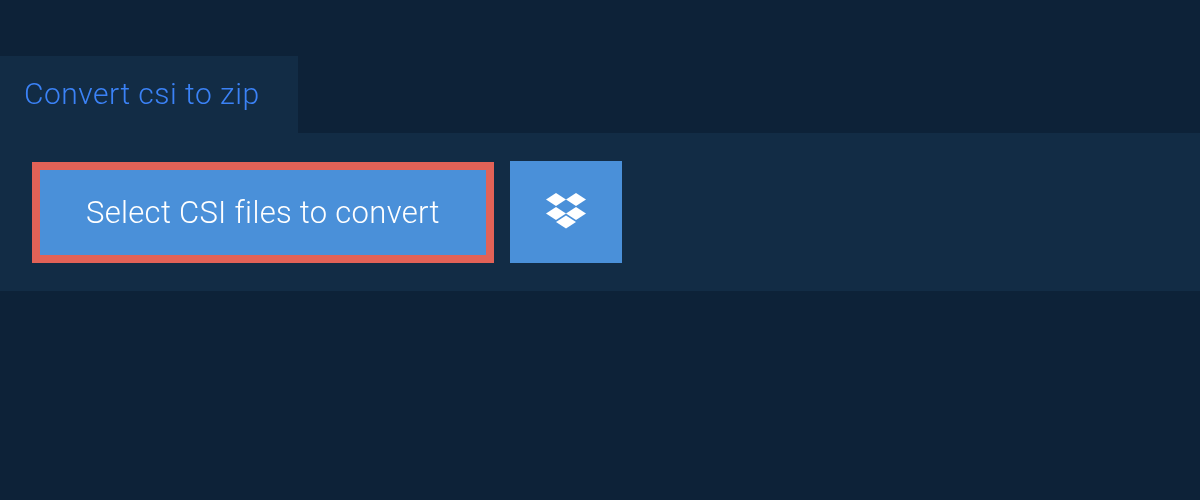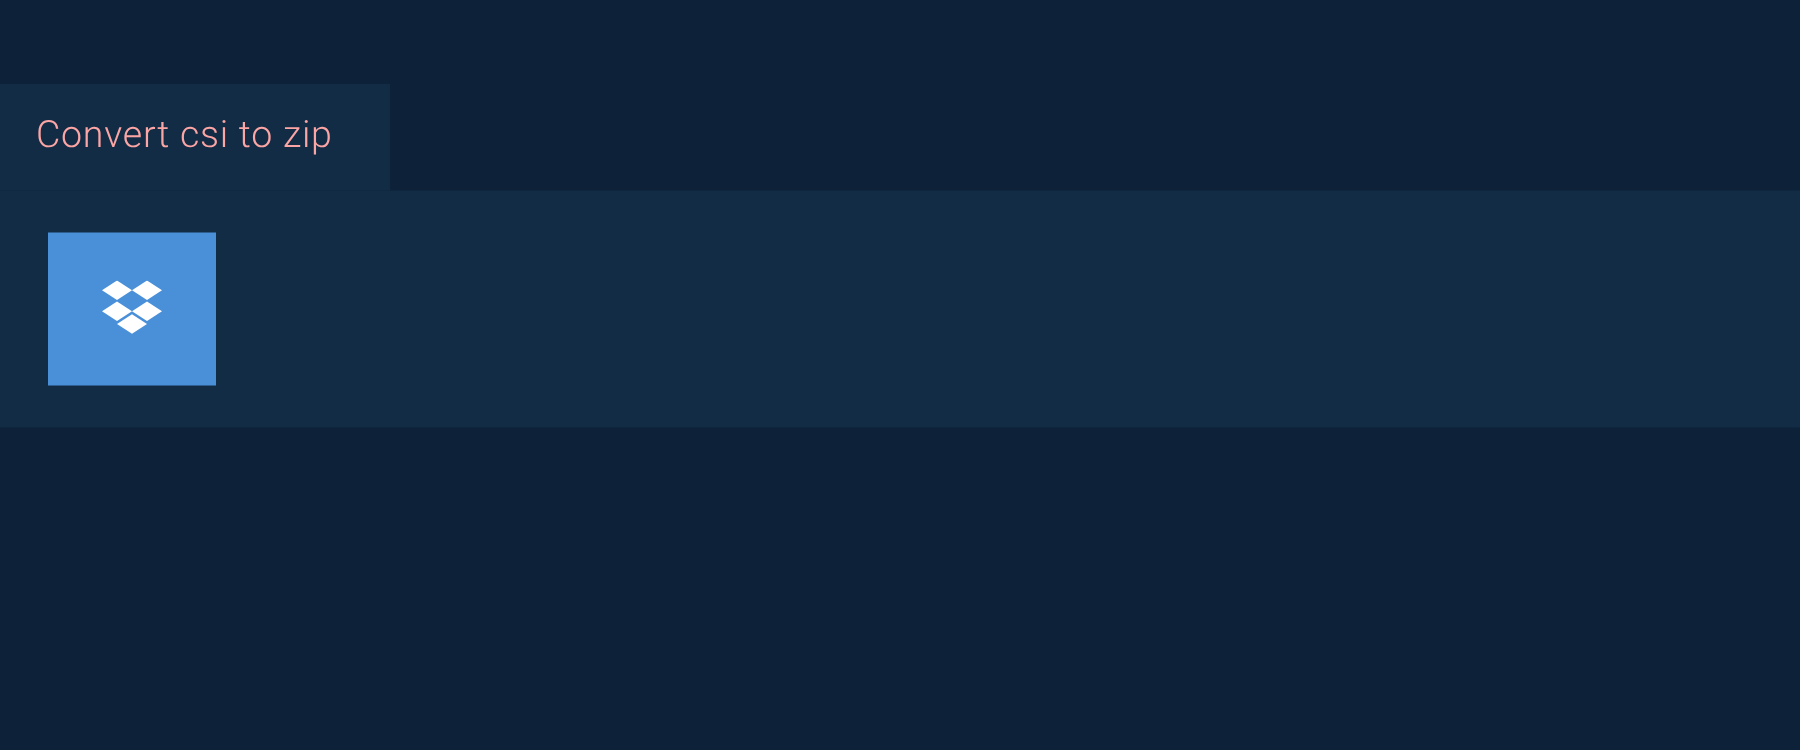--- a/index.html
+++ b/index.html
@@ -13,22 +13,22 @@
       background: #0d2238;
       font-family: -apple-system, BlinkMacSystemFont, "Segoe UI", Roboto, sans-serif;
       overflow: hidden;
     }
     .tab-container {
       margin-top: 56px;
     }
     .tab {
       display: inline-block;
       background: #122c45;
-      color: #fca5a5;
-      font-size: 25px;
+      color: #3b82f6;
+      font-size: 30px;
       font-weight: 300;
       padding: 20px 38px 22px 24px;
       letter-spacing: 0.5px;
     }
     .panel {
       background: #122c45;
       padding: 28px 32px;
       display: flex;
       align-items: center;
       gap: 16px;
@@ -63,20 +63,23 @@
 </head>
 <body>
 
 <div class="tab-container">
   <div class="tab">
     <span>Convert csi to zip</span>
   </div>
 </div>
 
 <div class="panel">
+  <button class="select-button">
+    <span>Select CSI files to convert</span>
+  </button>
   <button class="dropbox-button">
     <span>
       <svg viewBox="0 0 40 36">
         <path d="M10 0 L20 6.5 L10 13 L0 6.5 Z"></path>
         <path d="M30 0 L40 6.5 L30 13 L20 6.5 Z"></path>
         <path d="M10 14 L20 20.5 L10 27 L0 20.5 Z"></path>
         <path d="M30 14 L40 20.5 L30 27 L20 20.5 Z"></path>
         <path d="M20 22.5 L30 29 L20 35.5 L10 29 Z"></path>
       </svg>
     </span>

